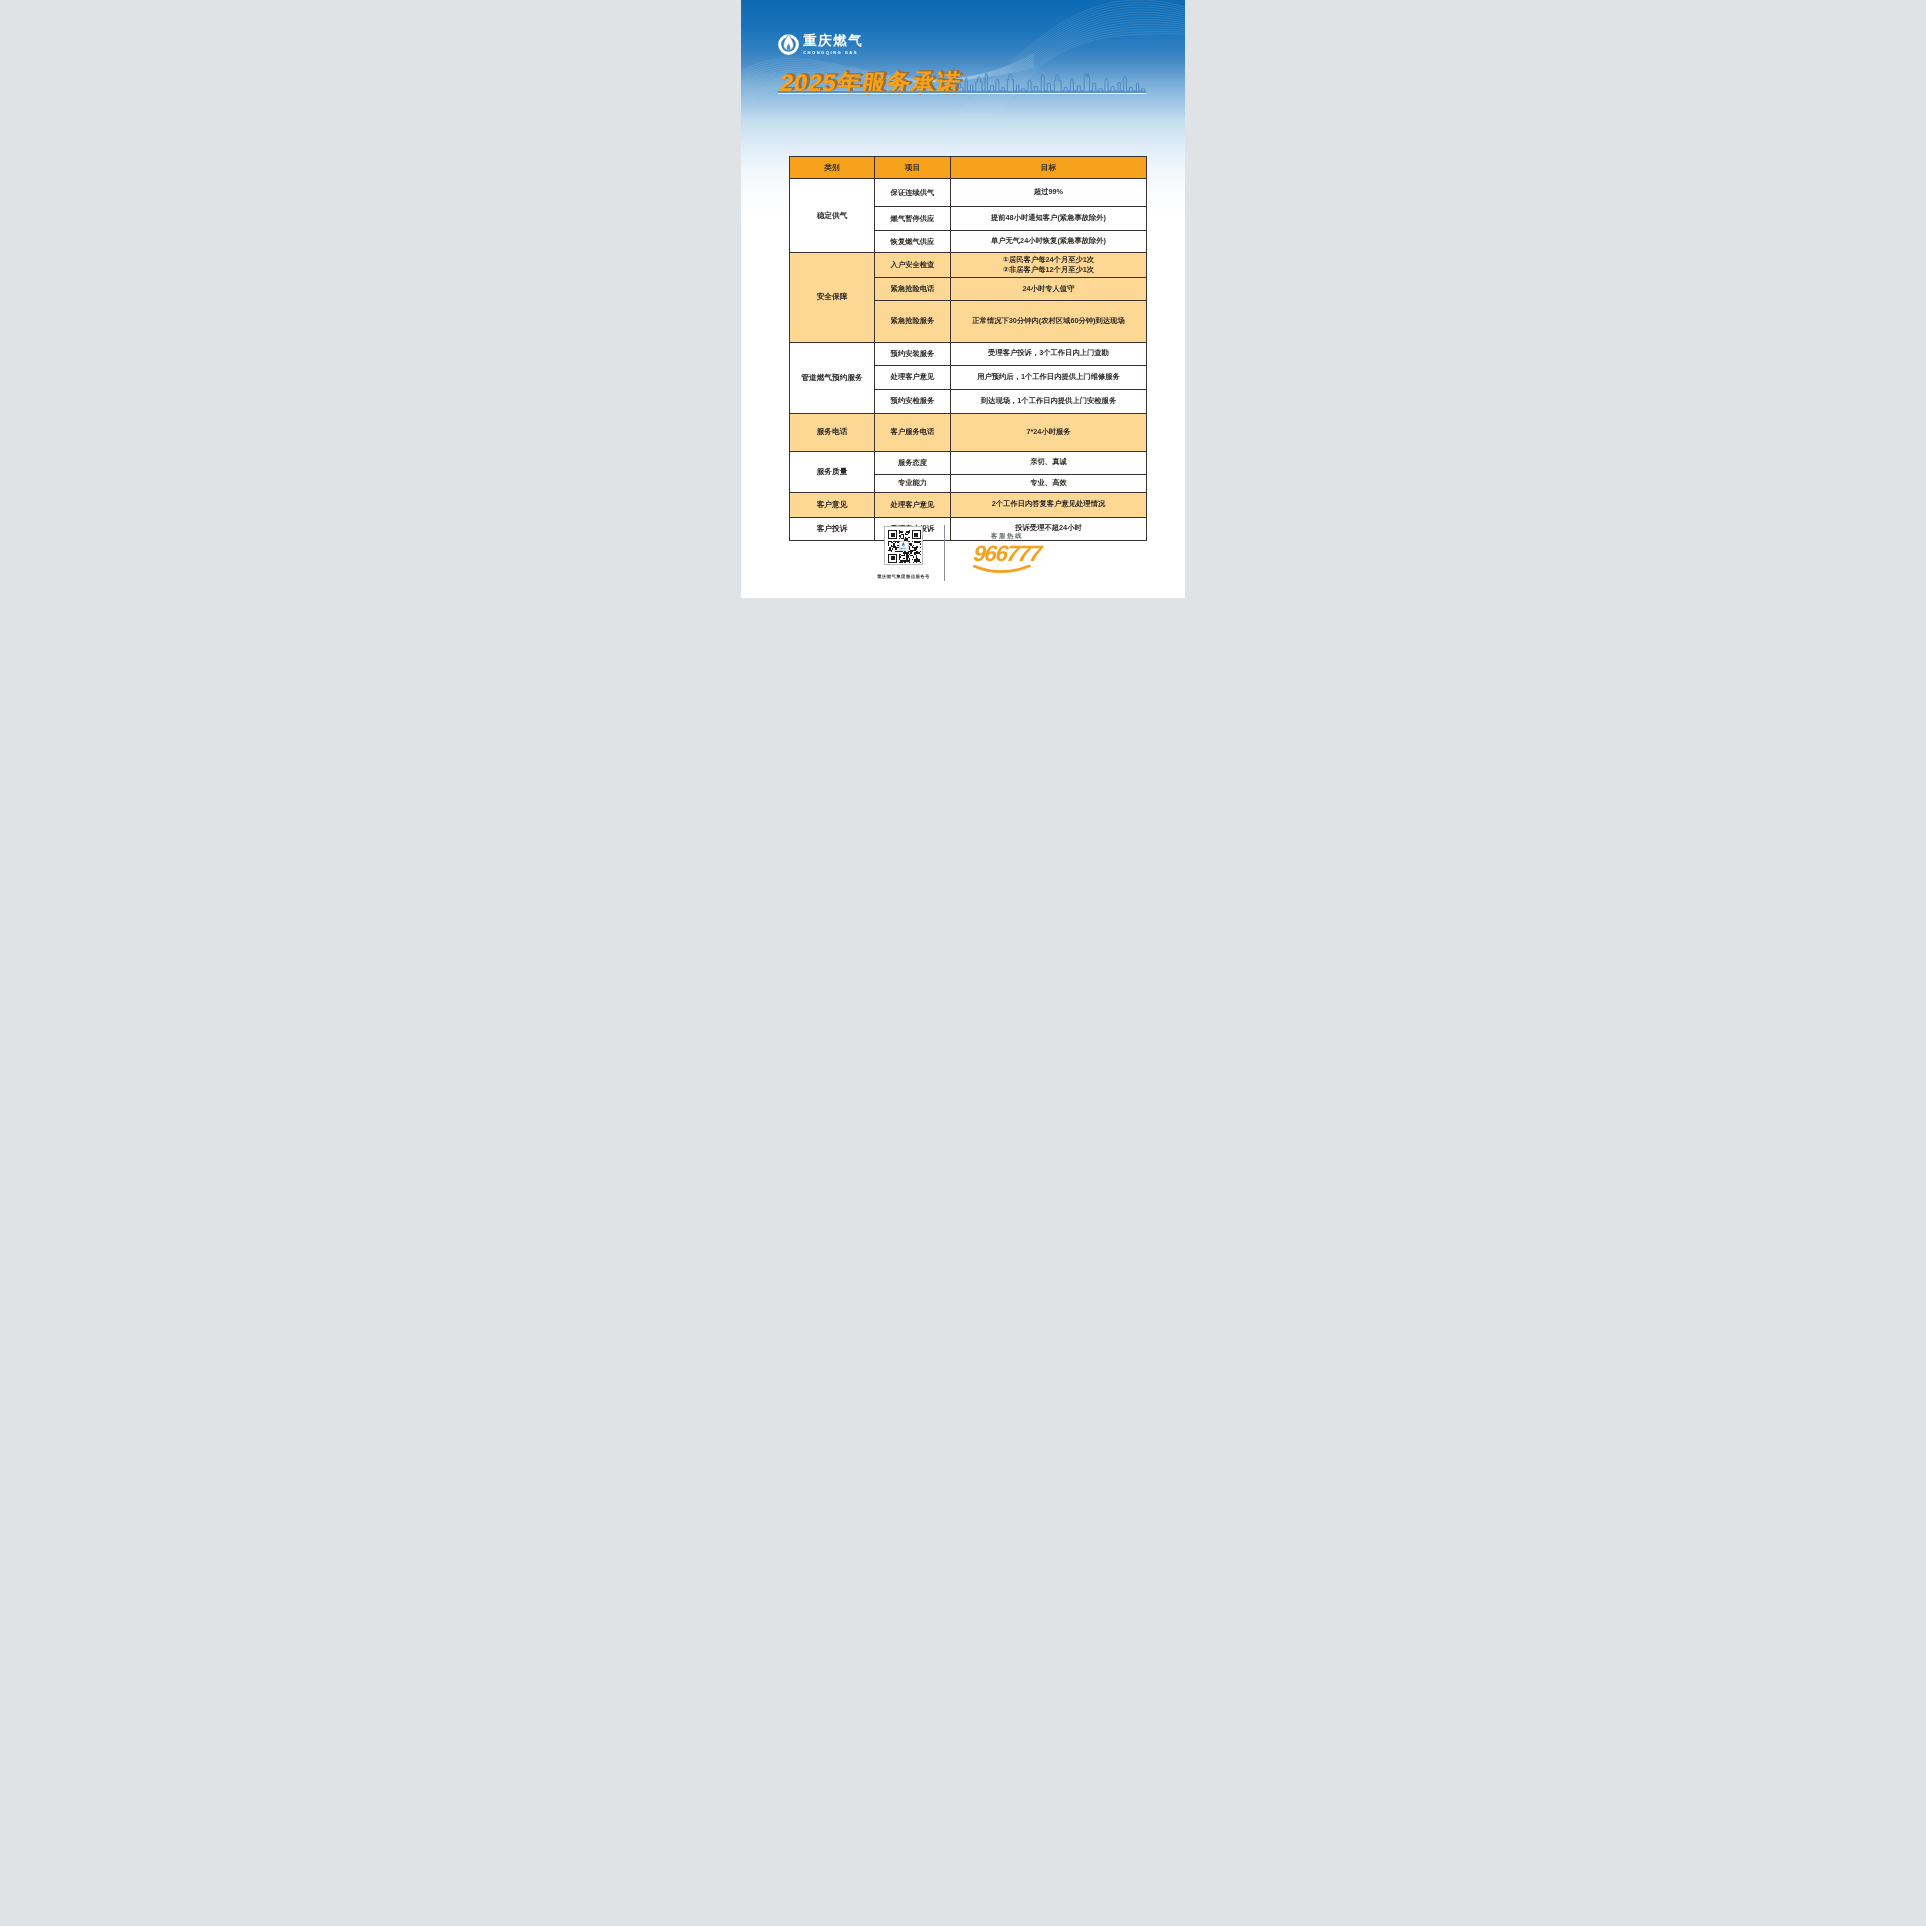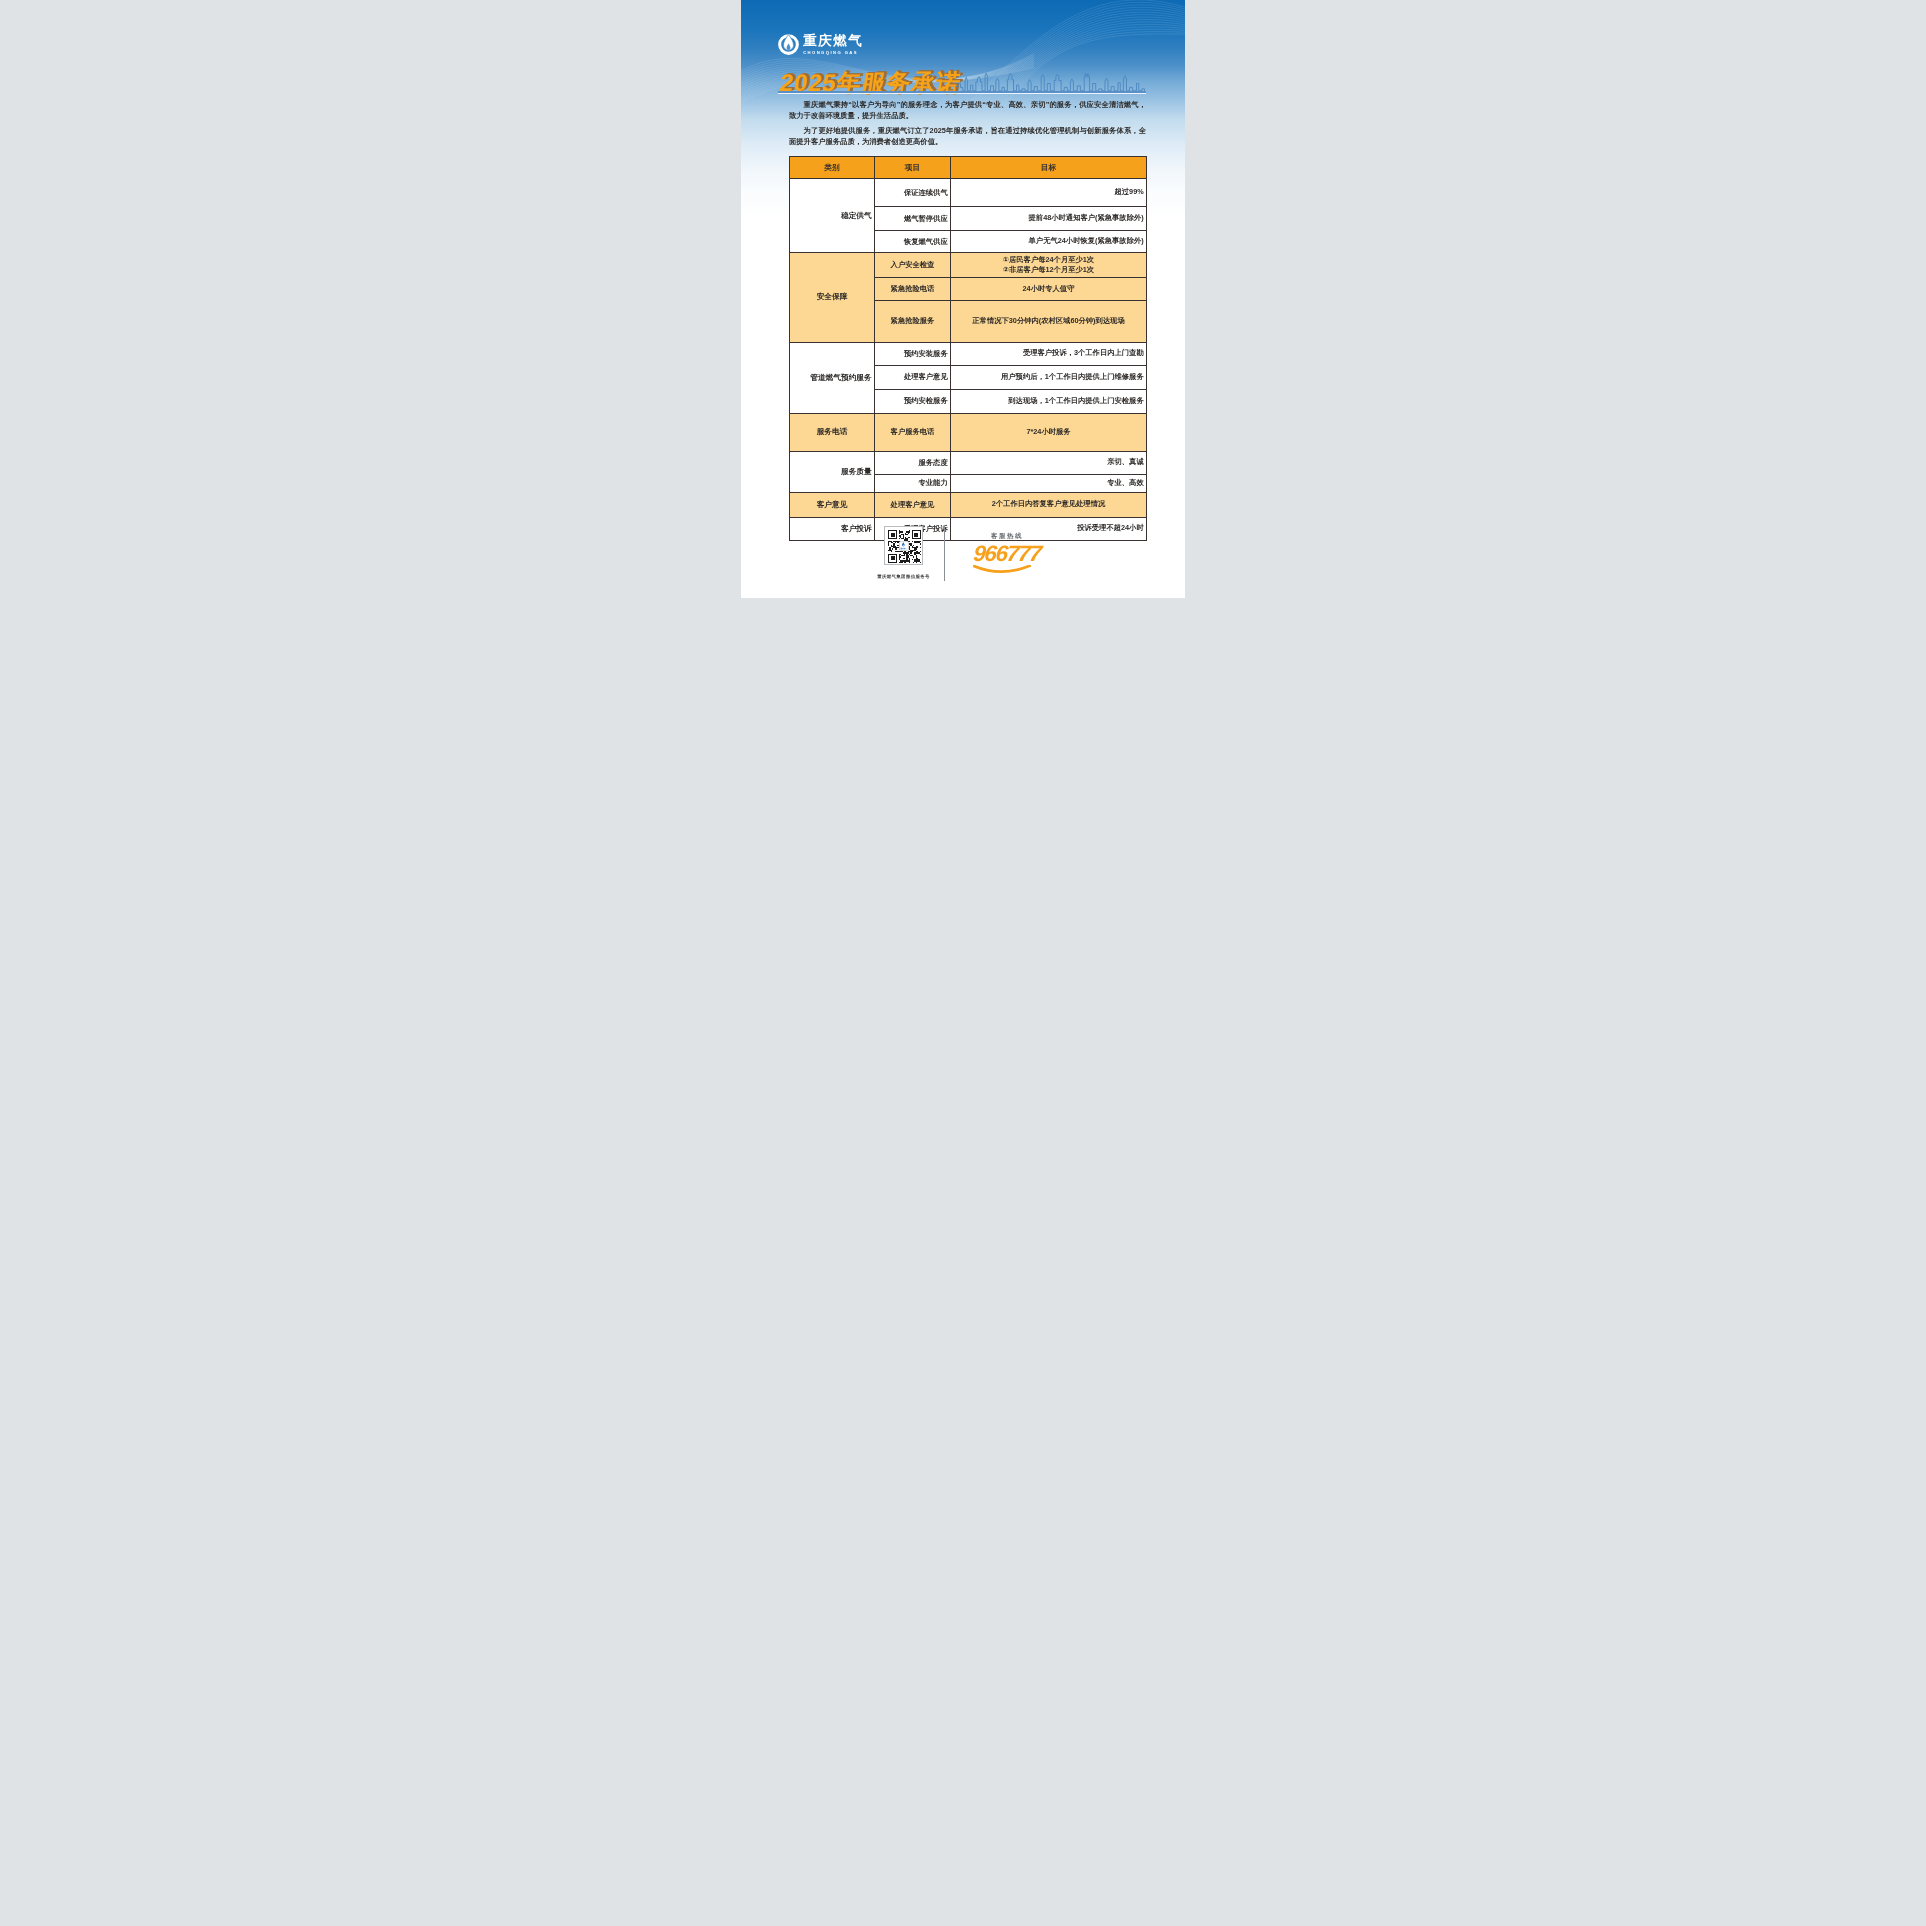--- a/index.html
+++ b/index.html
@@ -51,21 +51,21 @@
     font-size:7.7px;font-weight:700;
     border:0.4px solid var(--border_dark);border-top-width:0.8px;border-bottom-width:1.2px;
   }
   table.commit td{
     border:0.4px solid var(--border_dark);border-top-width:1.2px;border-bottom-width:1.2px;
     text-align:center;vertical-align:middle;color:var(--text_dark);
     font-weight:700;font-size:7.3px;padding:0.8px 2.3px;background:#fff;
   }
   table.commit td.cat{font-size:7.7px;}
   table.commit tr.peach td{background:var(--row_peach);}
-  table.commit tr.white td{background:#ffffff;text-align:right;}
+  table.commit tr.white td{background:#ffffff;}
   table.commit td.target div{line-height:1.45;}
 
   
   .qr{position:absolute;left:143px;top:526px;width:39px;height:39px;background:#fff;
       border:0.4px solid #b9bcbe;padding:2.7px;}
   .qr-badge{position:absolute;left:50%;top:50%;width:10px;height:10px;transform:translate(-50%,-50%);
       background:#fff;border-radius:1.9px;border:0.4px solid #d8d8d8;display:flex;flex-direction:column;
       align-items:center;justify-content:center;}
   .qr-badge .mini{font-size:1.5px;color:#2C6FB7;font-weight:700;letter-spacing:0;line-height:1;margin-top:0.4px;}
   .qr-caption{position:absolute;left:130px;top:574px;width:65px;text-align:center;
@@ -130,24 +130,20 @@
     </div>
   </div>
 
   <div class="title">2025年服务承诺</div>
   <svg class="deco" id="skyline" style="left:214px;top:72px;" width="190" height="19.6" viewBox="0 0 494 51">
       <path d="M0 49 V38 H8 V30 H14 V40 H20 V49 H26 V22 L29 14 L32 22 V49 H40 V34 H46 V49 H54 V26 H58 V18 L62 12 L66 18 V26 H70 V49 H78 V10 L81 3 L84 10 V49 H92 V36 H100 V49 H106 V24 L110 16 L114 24 V49 H122 V40 H128 V49 H136 V20 H140 V10 L144 4 L148 10 V20 H152 V49 H160 V34 H166 V49 H174 V44 H182 V49 H190 V28 L194 20 L198 28 V49 H206 V38 H214 V49 H224 V14 L228 6 L232 14 V49 H240 V30 H248 V49 H258 V22 H262 V12 L266 6 L270 12 V22 H276 V49 H284 V40 H292 V49 H300 V26 L304 18 L308 26 V49 H318 V36 H326 V49 H336 V12 H338 V5 H341 V12 H344 V5 H347 V12 H350 V49 H358 V30 H366 V49 H374 V44 H382 V49 H390 V24 L394 16 L398 24 V49 H406 V38 H414 V49 H424 V28 H430 V49 H438 V18 L442 10 L446 18 V49 H454 V40 H462 V49 H472 V30 H478 V49 H486 V44 H493 V49" fill="none" stroke="#4C88C1" stroke-width="2.4" stroke-linejoin="round"></path>
     </svg>
   <div class="title-bar"></div>
   <div class="title-bar-light"></div>
 
-  <div class="intro">
-    <p>重庆燃气秉持“以客户为导向”的服务理念，为客户提供“专业、高效、亲切”的服务，供应安全清洁燃气，致力于改善环境质量，提升生活品质。</p>
-    <p>为了更好地提供服务，重庆燃气订立了2025年服务承诺，旨在通过持续优化管理机制与创新服务体系，全面提升客户服务品质，为消费者创造更高价值。</p>
-  </div>
 
   <table class="commit">
     <colgroup>
         <col style="width:85px">
         <col style="width:76px">
         <col style="width:196px">
       </colgroup>
     <thead>
       <tr>
         <th>类别</th>

